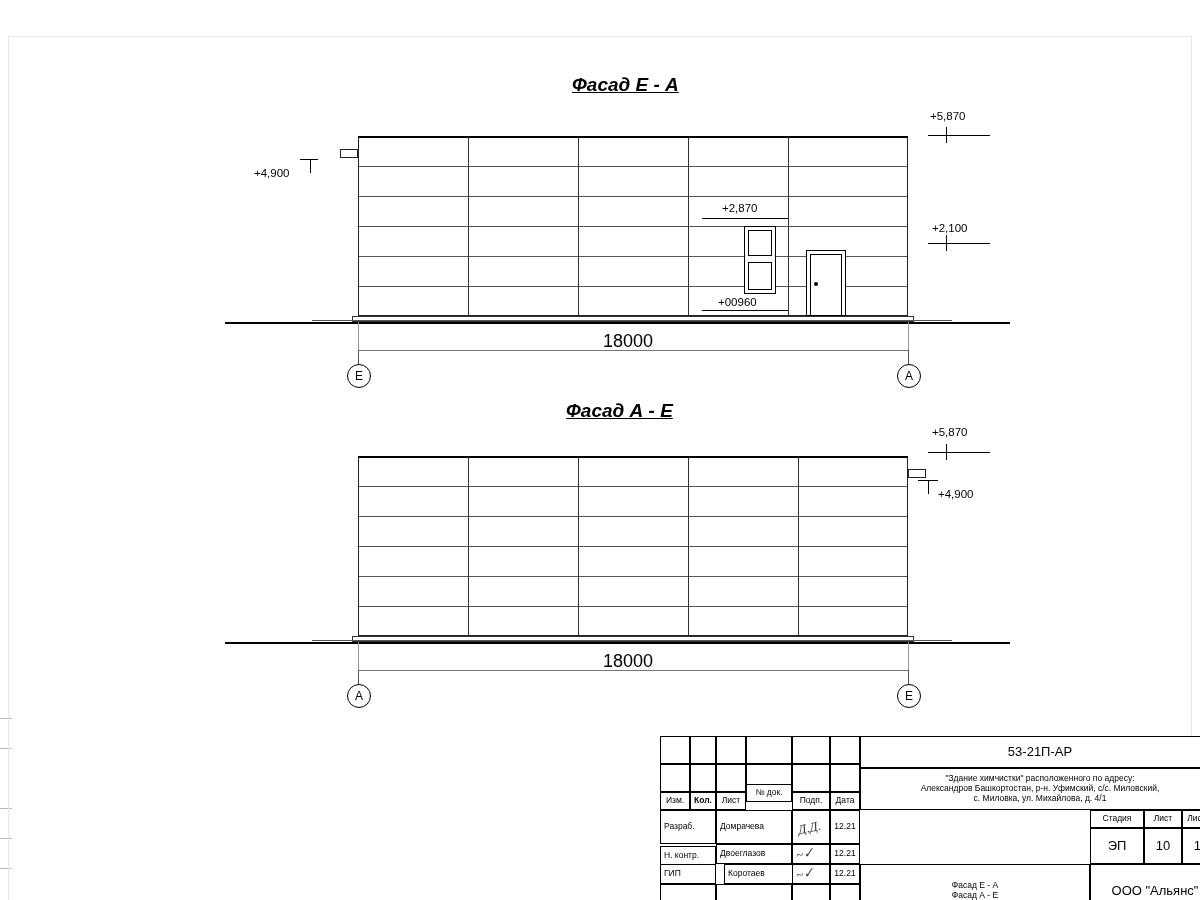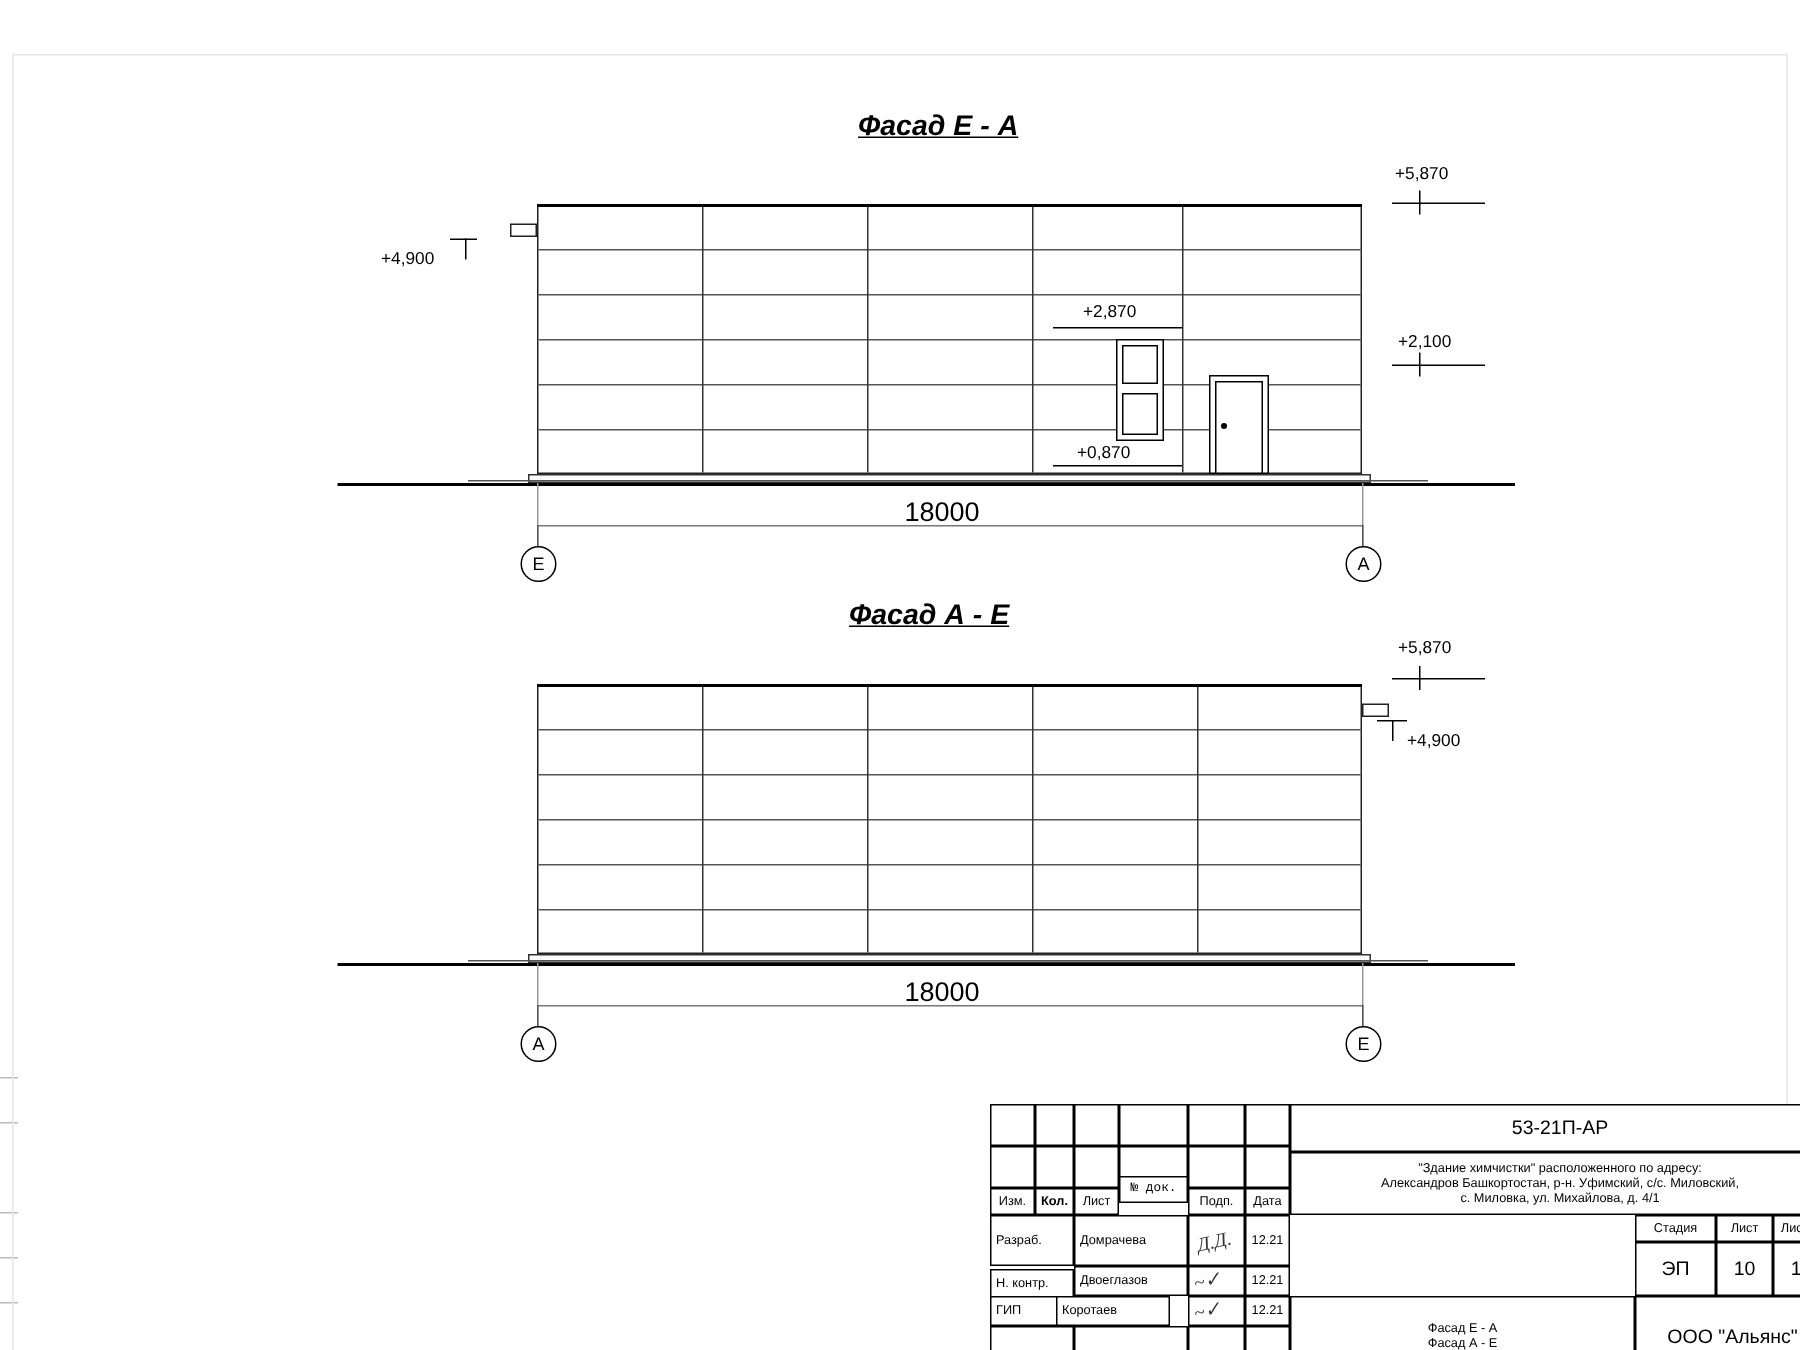--- a/index.html
+++ b/index.html
@@ -108,21 +108,21 @@
   <div class="lvlline" style="left:300px;top:131px;width:18px;"></div>
   <div class="lvlvert" style="left:310px;top:131px;height:14px;"></div>
 
   <div class="lvl" style="left:722px;top:174px;">+2,870</div>
   <div class="lvlline" style="left:702px;top:190px;width:86px;"></div>
 
   <div class="lvl" style="left:932px;top:194px;">+2,100</div>
   <div class="lvlline" style="left:928px;top:215px;width:62px;"></div>
   <div class="lvlvert" style="left:946px;top:207px;height:16px;"></div>
 
-  <div class="lvl" style="left:718px;top:268px;">+0,870</div>
+  <div class="lvl" style="left:718px;top:268px;">+00960</div>
   <div class="lvlline" style="left:702px;top:282px;width:86px;"></div>
 
   <div class="dimline" style="left:358px;top:322px;width:550px;"></div>
   <div class="dimtick" style="left:358px;top:294px;height:46px;background:#999;"></div>
   <div class="dimtick" style="left:908px;top:294px;height:46px;background:#999;"></div>
   <div class="dimtxt" style="left:603px;top:303px;">18000</div>
 
   <div class="vline-thin" style="left:358px;top:322px;height:14px;"></div>
   <div class="vline-thin" style="left:908px;top:322px;height:14px;"></div>
   <div class="circle" style="left:347px;top:336px;">Е</div>
@@ -180,36 +180,36 @@
     <div class="cell" style="left:0;top:28px;width:30px;height:28px;"></div>
     <div class="cell" style="left:30px;top:28px;width:26px;height:28px;"></div>
     <div class="cell" style="left:56px;top:28px;width:30px;height:28px;"></div>
     <div class="cell" style="left:86px;top:28px;width:46px;height:28px;"></div>
     <div class="cell" style="left:132px;top:28px;width:38px;height:28px;"></div>
     <div class="cell" style="left:170px;top:28px;width:30px;height:28px;"></div>
 
     <div class="cell small" style="left:0;top:56px;width:30px;height:18px;">Изм.</div>
     <div class="cell small" style="left:30px;top:56px;width:26px;height:18px;font-weight:bold;">Кол.</div>
     <div class="cell small" style="left:56px;top:56px;width:30px;height:18px;">Лист</div>
-    <div class="cell small" style="left:86px;top:48px;width:46px;height:18px;font-family:Liberation Mono, monospace;">№ док.</div>
+    <div class="cell small" style="left:86px;top:48px;width:46px;height:18px;">№ док.</div>
     <div class="cell small" style="left:132px;top:56px;width:38px;height:18px;">Подп.</div>
     <div class="cell small" style="left:170px;top:56px;width:30px;height:18px;">Дата</div>
 
     <div class="cell small left" style="left:0;top:74px;width:56px;height:34px;">Разраб.</div>
     <div class="cell small left" style="left:56px;top:74px;width:76px;height:34px;">Домрачева</div>
     <div class="cell" style="left:132px;top:74px;width:38px;height:34px;"></div>
     <div class="cell small" style="left:170px;top:74px;width:30px;height:34px;">12.21</div>
 
     <div class="cell small left" style="left:0;top:110px;width:56px;height:20px;">Н. контр.</div>
     <div class="cell small left" style="left:56px;top:108px;width:76px;height:20px;">Двоеглазов</div>
     <div class="cell" style="left:132px;top:108px;width:38px;height:20px;"></div>
     <div class="cell small" style="left:170px;top:108px;width:30px;height:20px;">12.21</div>
 
     <div class="cell small left" style="left:0;top:128px;width:56px;height:20px;">ГИП</div>
-    <div class="cell small left" style="left:44px;top:128px;width:76px;height:20px;">Коротаев</div>
+    <div class="cell small left" style="left:64px;top:128px;width:76px;height:20px;">Коротаев</div>
     <div class="cell" style="left:132px;top:128px;width:38px;height:20px;"></div>
     <div class="cell small" style="left:170px;top:128px;width:30px;height:20px;">12.21</div>
 
     <div class="cell" style="left:0;top:148px;width:56px;height:34px;"></div>
     <div class="cell" style="left:56px;top:148px;width:76px;height:34px;"></div>
     <div class="cell" style="left:132px;top:148px;width:38px;height:34px;"></div>
     <div class="cell" style="left:170px;top:148px;width:30px;height:34px;"></div>
 
     <div class="sig" style="left:138px;top:84px;">Д.Д.</div>
     <div class="sig" style="left:136px;top:110px;">~✓</div>

